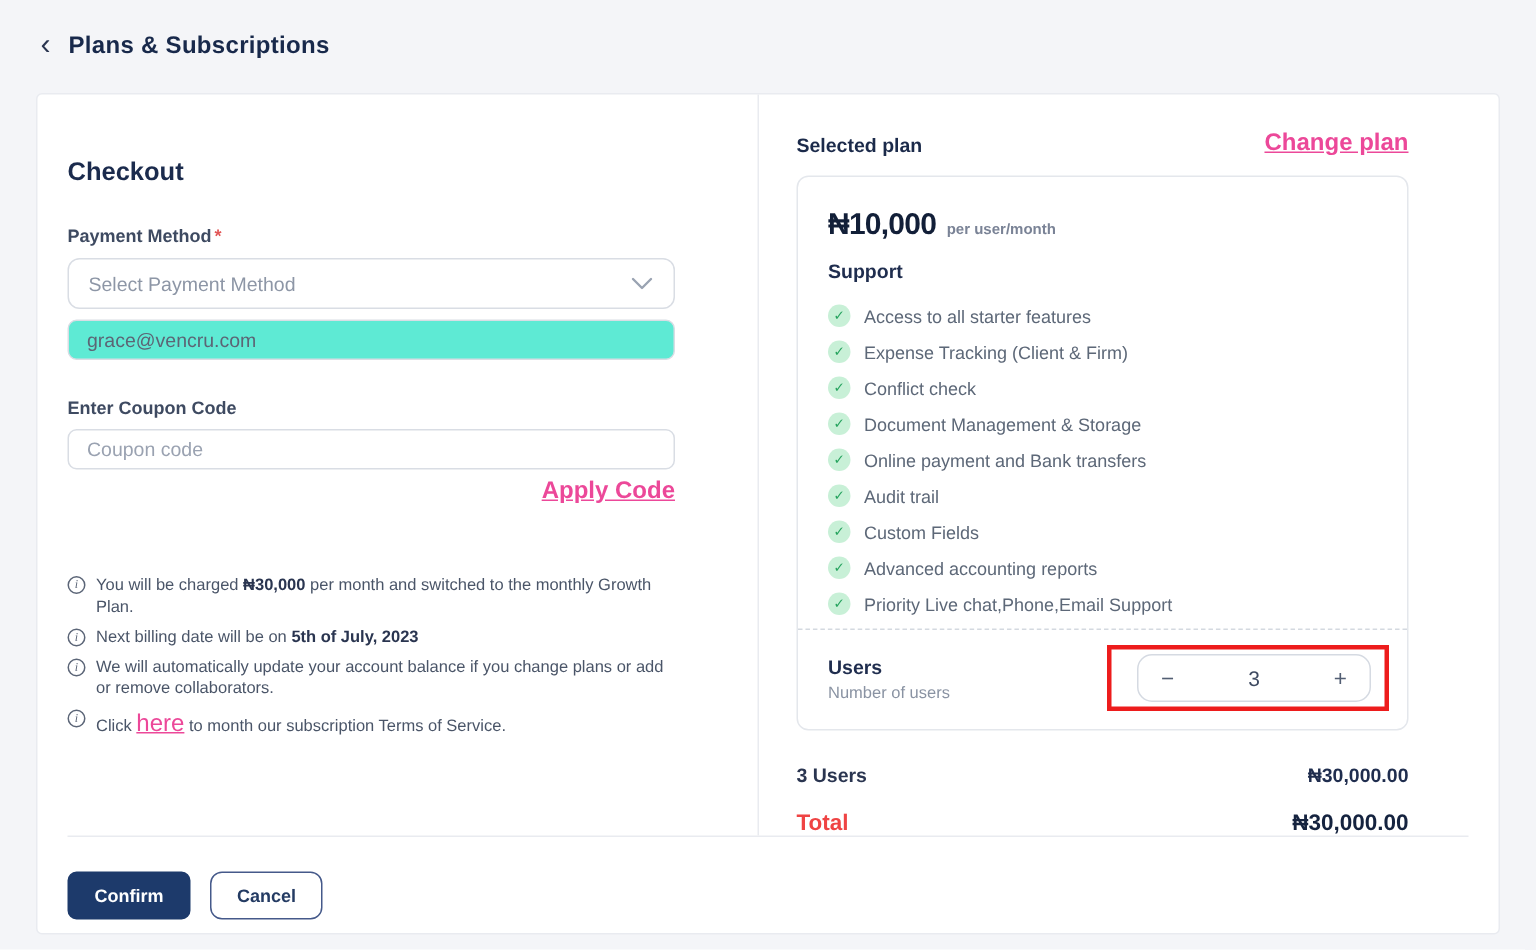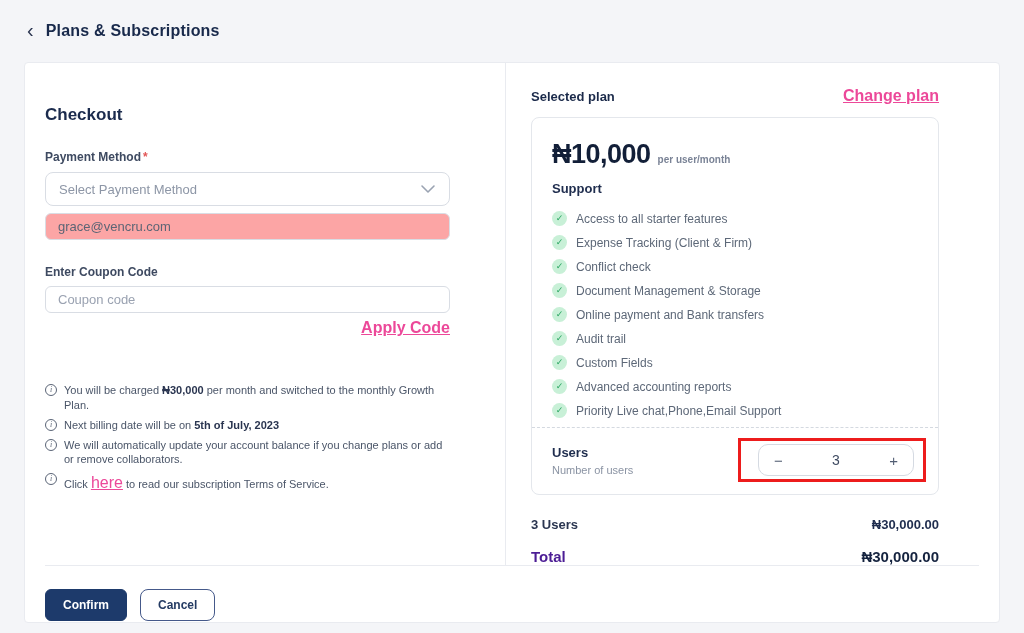--- a/index.html
+++ b/index.html
@@ -41,21 +41,21 @@
     background:#fff; display:flex; align-items:center; justify-content:space-between;
     padding:16px 13px; cursor:pointer;
   }
   .select-box .ph { font-size:13px; color:#8d96a6; }
   .chev { color:#9aa3b2; display:flex; }
   .text-input {
     margin-top:7px; width:100%; height:27px; border:1px solid #d9dde4; border-radius:6px;
     padding:0 12px; font-size:13px; color:#5c6575;
     font-family:"Liberation Sans","DejaVu Sans",sans-serif; outline:none;
   }
-  .text-input.disabled { background:#fca5a5; }
+  .text-input.disabled { background:#5eead4; }
   .text-input::placeholder { color:#9aa2b1; }
   .apply-row { text-align:right; margin-top:6px; }
   .link {
     color:#ec4899; font-size:16px; text-decoration:underline; cursor:pointer; font-weight:bold;
   }
   .link.thin { font-weight:400; }
   .notes { margin-top:46px; display:flex; flex-direction:column; gap:5px; }
   .note { display:flex; gap:7px; font-size:11px; color:#4a5568; line-height:1.35; }
   .info-ic {
     flex:0 0 auto; width:12px; height:12px; border:1px solid #5b6577; border-radius:50%;
@@ -66,21 +66,21 @@
 
   
   .right-col { flex:1; padding:24px 60px 0 25px; }
   .plan-header { display:flex; justify-content:space-between; align-items:center; }
   .plan-header .ttl { font-size:13px; font-weight:bold; color:#1b2a4a; }
   .plan-card {
     margin-top:12px; border:1px solid #e4e7ec; border-radius:8px; background:#fff;
   }
   .plan-card-inner { padding:21px 20px 0 20px; }
   .price-row { display:flex; align-items:baseline; gap:7px; }
-  .price { font-size:27px; font-weight:bold; color:#121f38; letter-spacing:-.5px; }
+  .price { font-size:20px; font-weight:bold; color:#121f38; letter-spacing:-.5px; }
   .price-suffix { font-size:10px; color:#7a8396; font-weight:bold; }
   .plan-name { margin-top:11px; font-size:13px; font-weight:bold; color:#1f2d4e; }
   .billing { margin-top:9px; font-size:11px; color:#8a93a3; }
   .features { list-style:none; margin-top:15px; }
   .features li { display:flex; align-items:center; gap:9px; margin-bottom:9px; }
   .check-ic {
     width:15px; height:15px; border-radius:50%; background:#c8f0d7;
     color:#27a45f; font-size:9px; line-height:15px; text-align:center; flex:0 0 auto;
   }
   .feat-txt { font-size:12px; color:#5d6878; }
@@ -97,21 +97,21 @@
     display:flex; align-items:center; justify-content:space-between; padding:0 15px;
   }
   .step-btn { font-size:15px; color:#525e73; cursor:pointer; line-height:1; }
   .step-val { font-size:14px; color:#3e4a61; }
   .sum-row {
     display:flex; justify-content:space-between; align-items:baseline; margin-top:22px;
   }
   .sum-row .lbl { font-size:13px; font-weight:bold; color:#2a3550; }
   .sum-row .val { font-size:13px; font-weight:bold; color:#1f2d4e; }
   .sum-row.total { margin-top:16px; }
-  .sum-row.total .lbl { font-size:15px; color:#4c1d95; }
+  .sum-row.total .lbl { font-size:15px; color:#ef4444; }
   .sum-row.total .val { font-size:15px; color:#15233f; }
 
   
   .h-divider { border:0; border-top:1px solid #e9ebf0; margin:0 20px; }
   .btn-row { padding:23px 0 20px 20px; display:flex; gap:13px; }
   .btn {
     font-size:12px; font-weight:bold; border-radius:6px; cursor:pointer;
     padding:8px 17px; font-family:"Liberation Sans","DejaVu Sans",sans-serif;
   }
   .btn-primary { background:#1d3a6b; color:#fff; border:1px solid #1d3a6b; }
@@ -159,21 +159,21 @@
         <div class="note">
           <span class="info-ic">i</span>
           <p><span>Next billing date will be on </span><b>5th of July, 2023</b><span></span></p>
         </div>
         <div class="note">
           <span class="info-ic">i</span>
           <p><span>We will automatically update your account balance if you change plans or add or remove collaborators.</span></p>
         </div>
         <div class="note">
           <span class="info-ic">i</span>
-          <p><span>Click </span><a class="link thin">here</a><span> to read our subscription Terms of Service.</span></p>
+          <p><span>Click </span><a class="link thin">here</a><span> to month our subscription Terms of Service.</span></p>
         </div>
       </div>
     </div>
 
     <div class="v-divider"></div>
 
     <div class="right-col">
       <div class="plan-header">
         <span class="ttl">Selected plan</span>
         <a class="link">Change plan</a>

